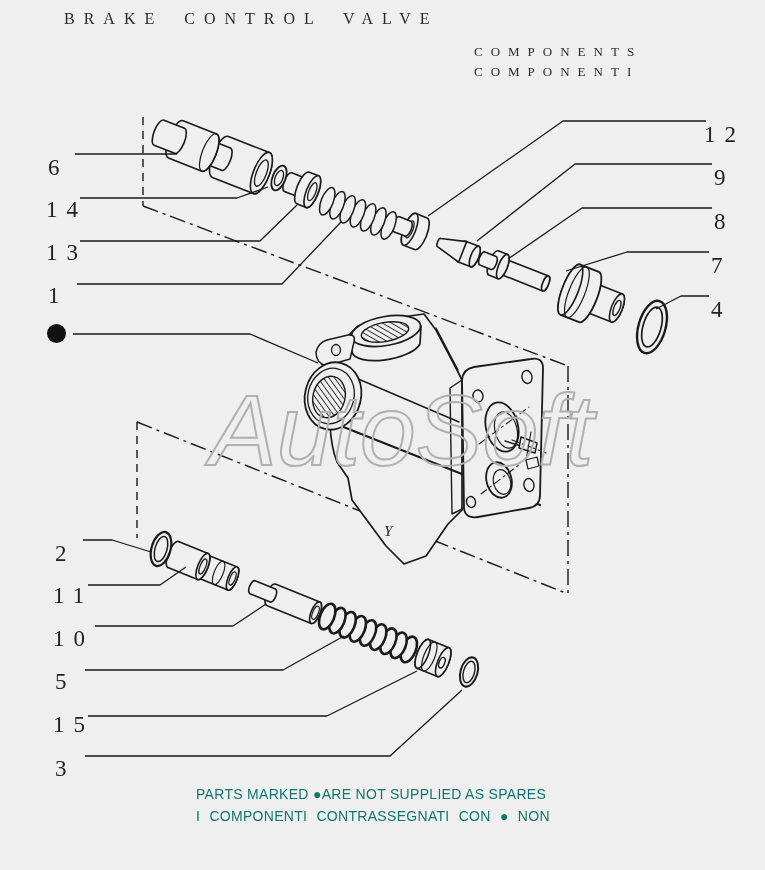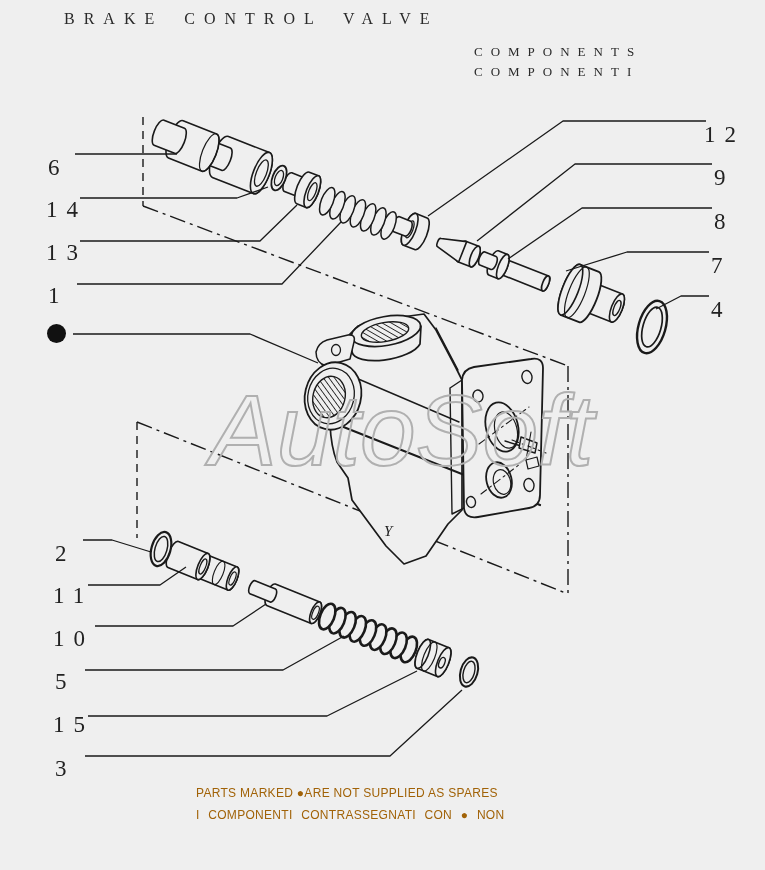--- a/index.html
+++ b/index.html
@@ -37,23 +37,23 @@
     margin-top:16px;
   }
   .bullet{
     position:absolute;
     width:19px;height:19px;
     border-radius:50%;
     background:#111;
   }
   .footer-line{
     font-family:"Liberation Sans", sans-serif;
-    font-size:12px;
+    font-size:14px;
     letter-spacing:0.3px;
-    color:#a16207;
+    color:#0f766e;
   }
   .footer-sp{word-spacing:5px;}
 </style>
 </head>
 <body>
 
 <div class="stage">
 
 <svg width="765" height="870" viewBox="0 0 765 870">
   <defs>

